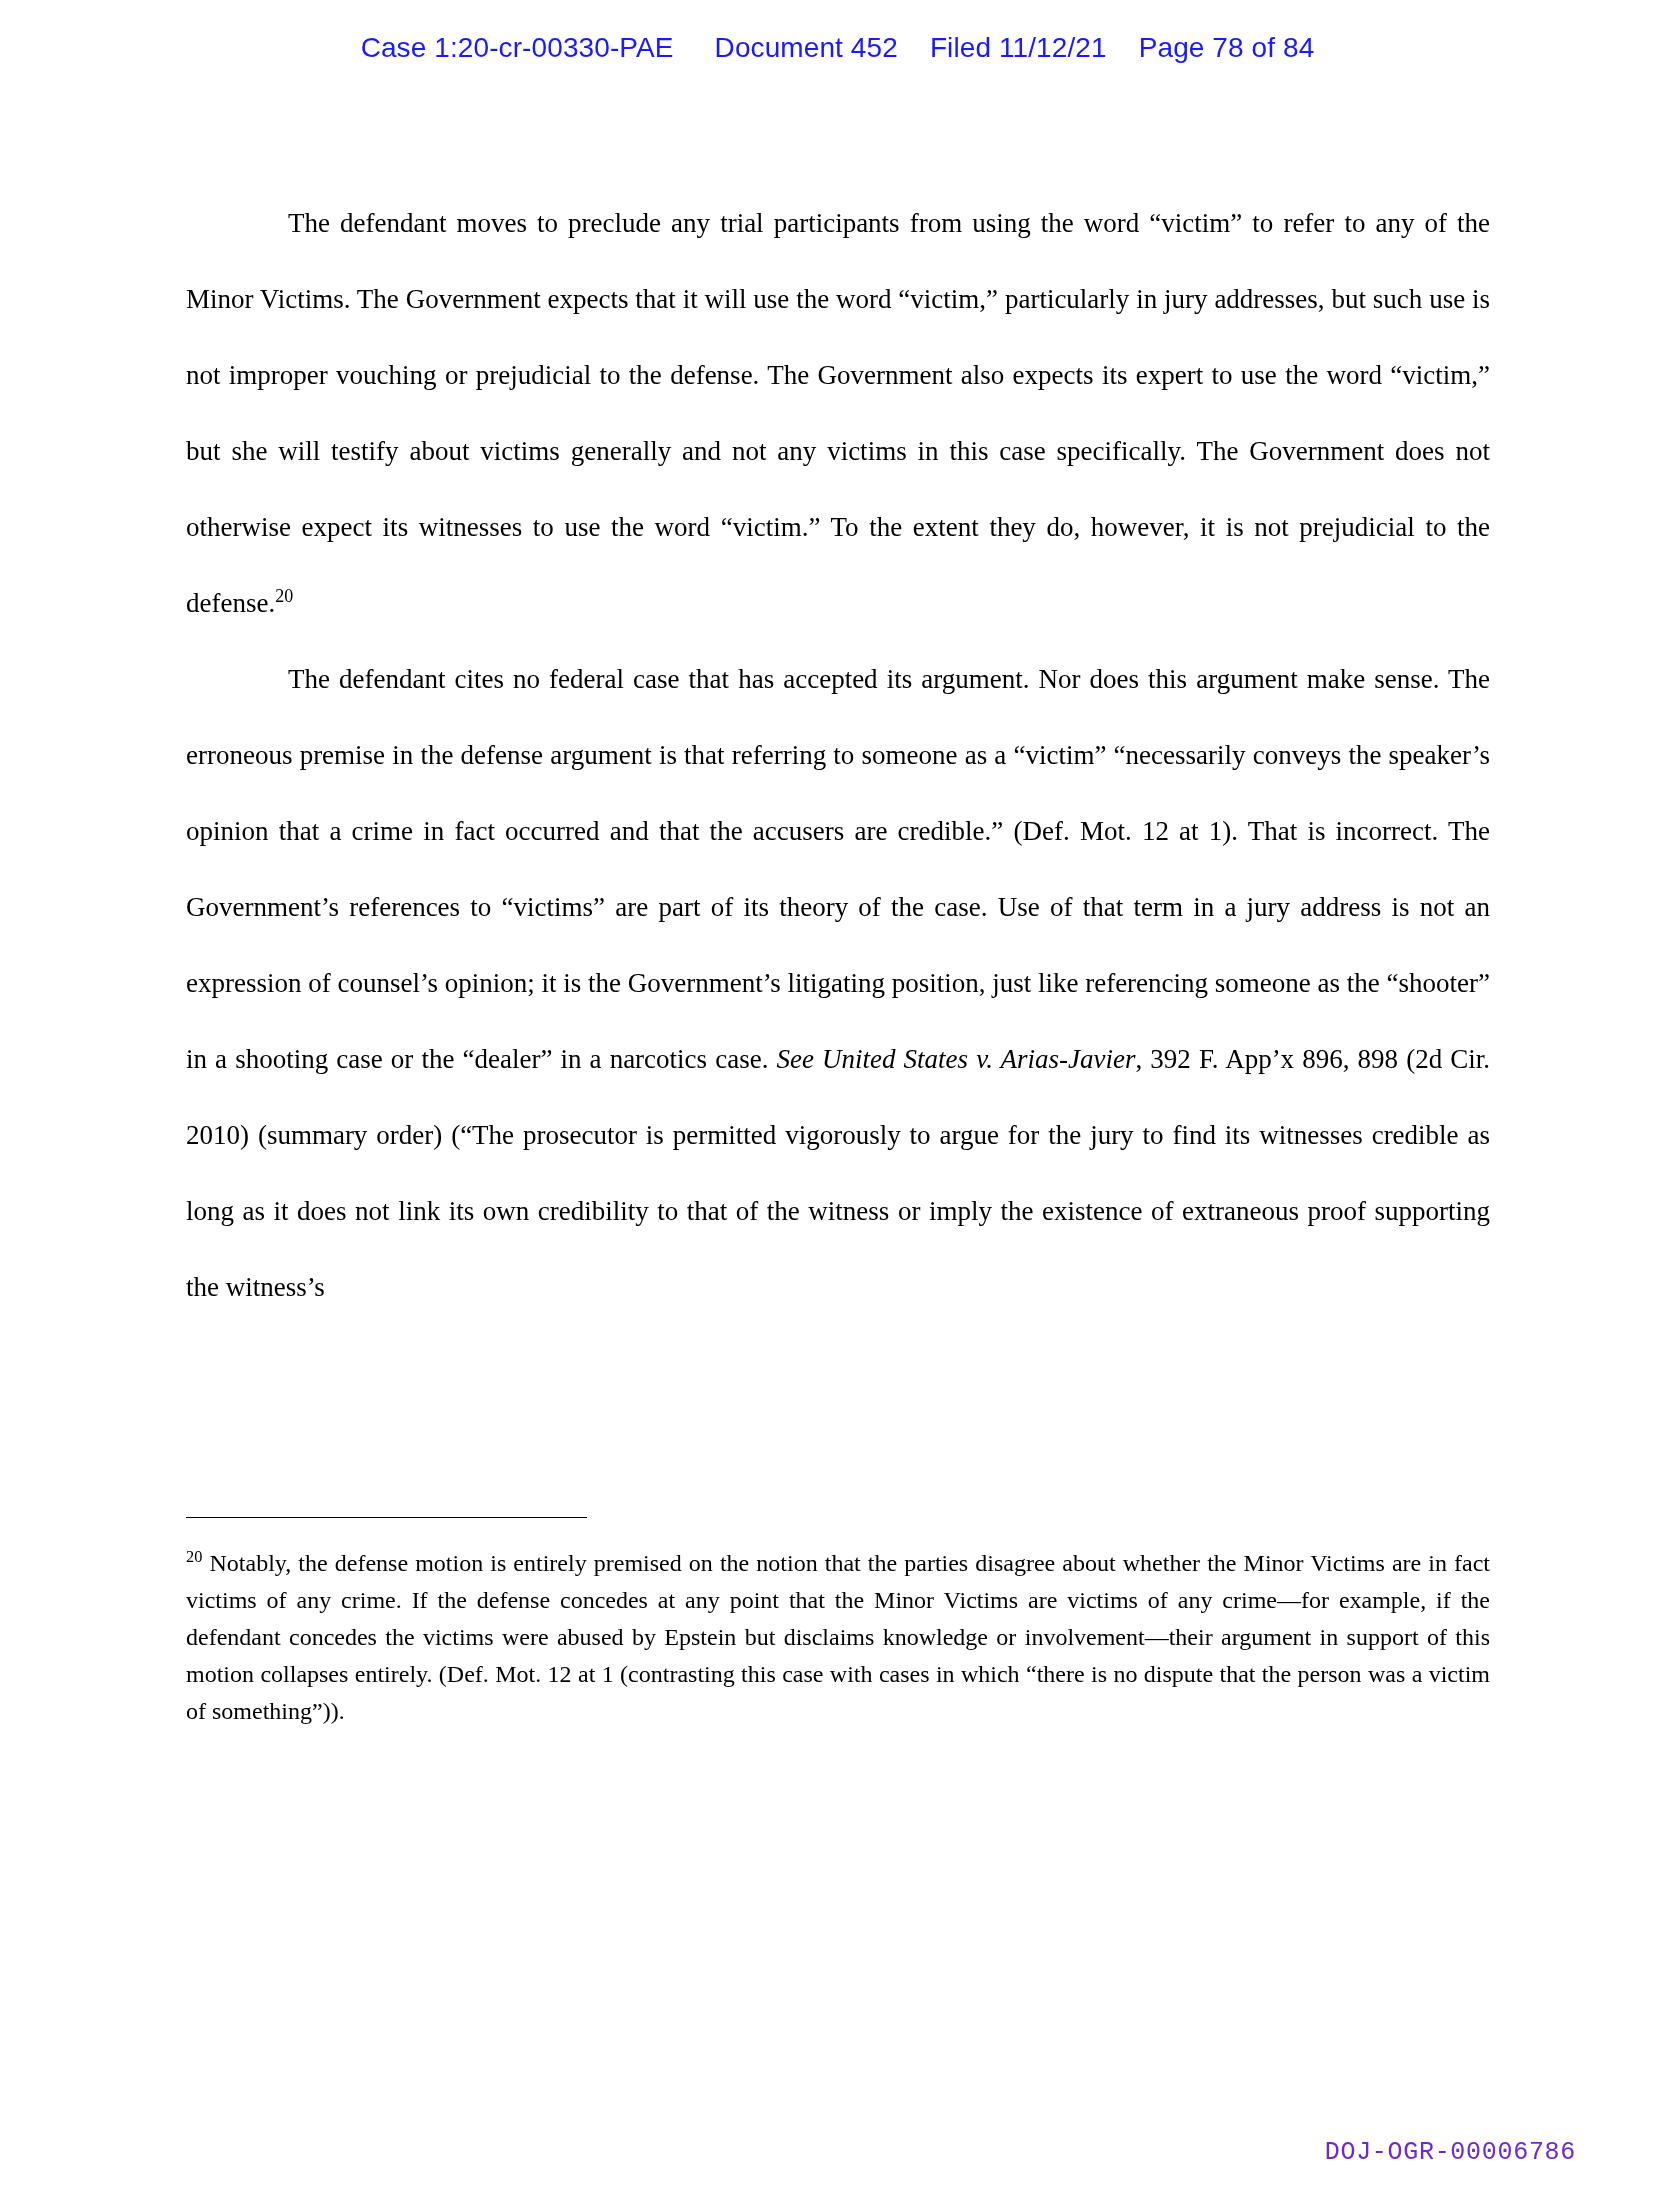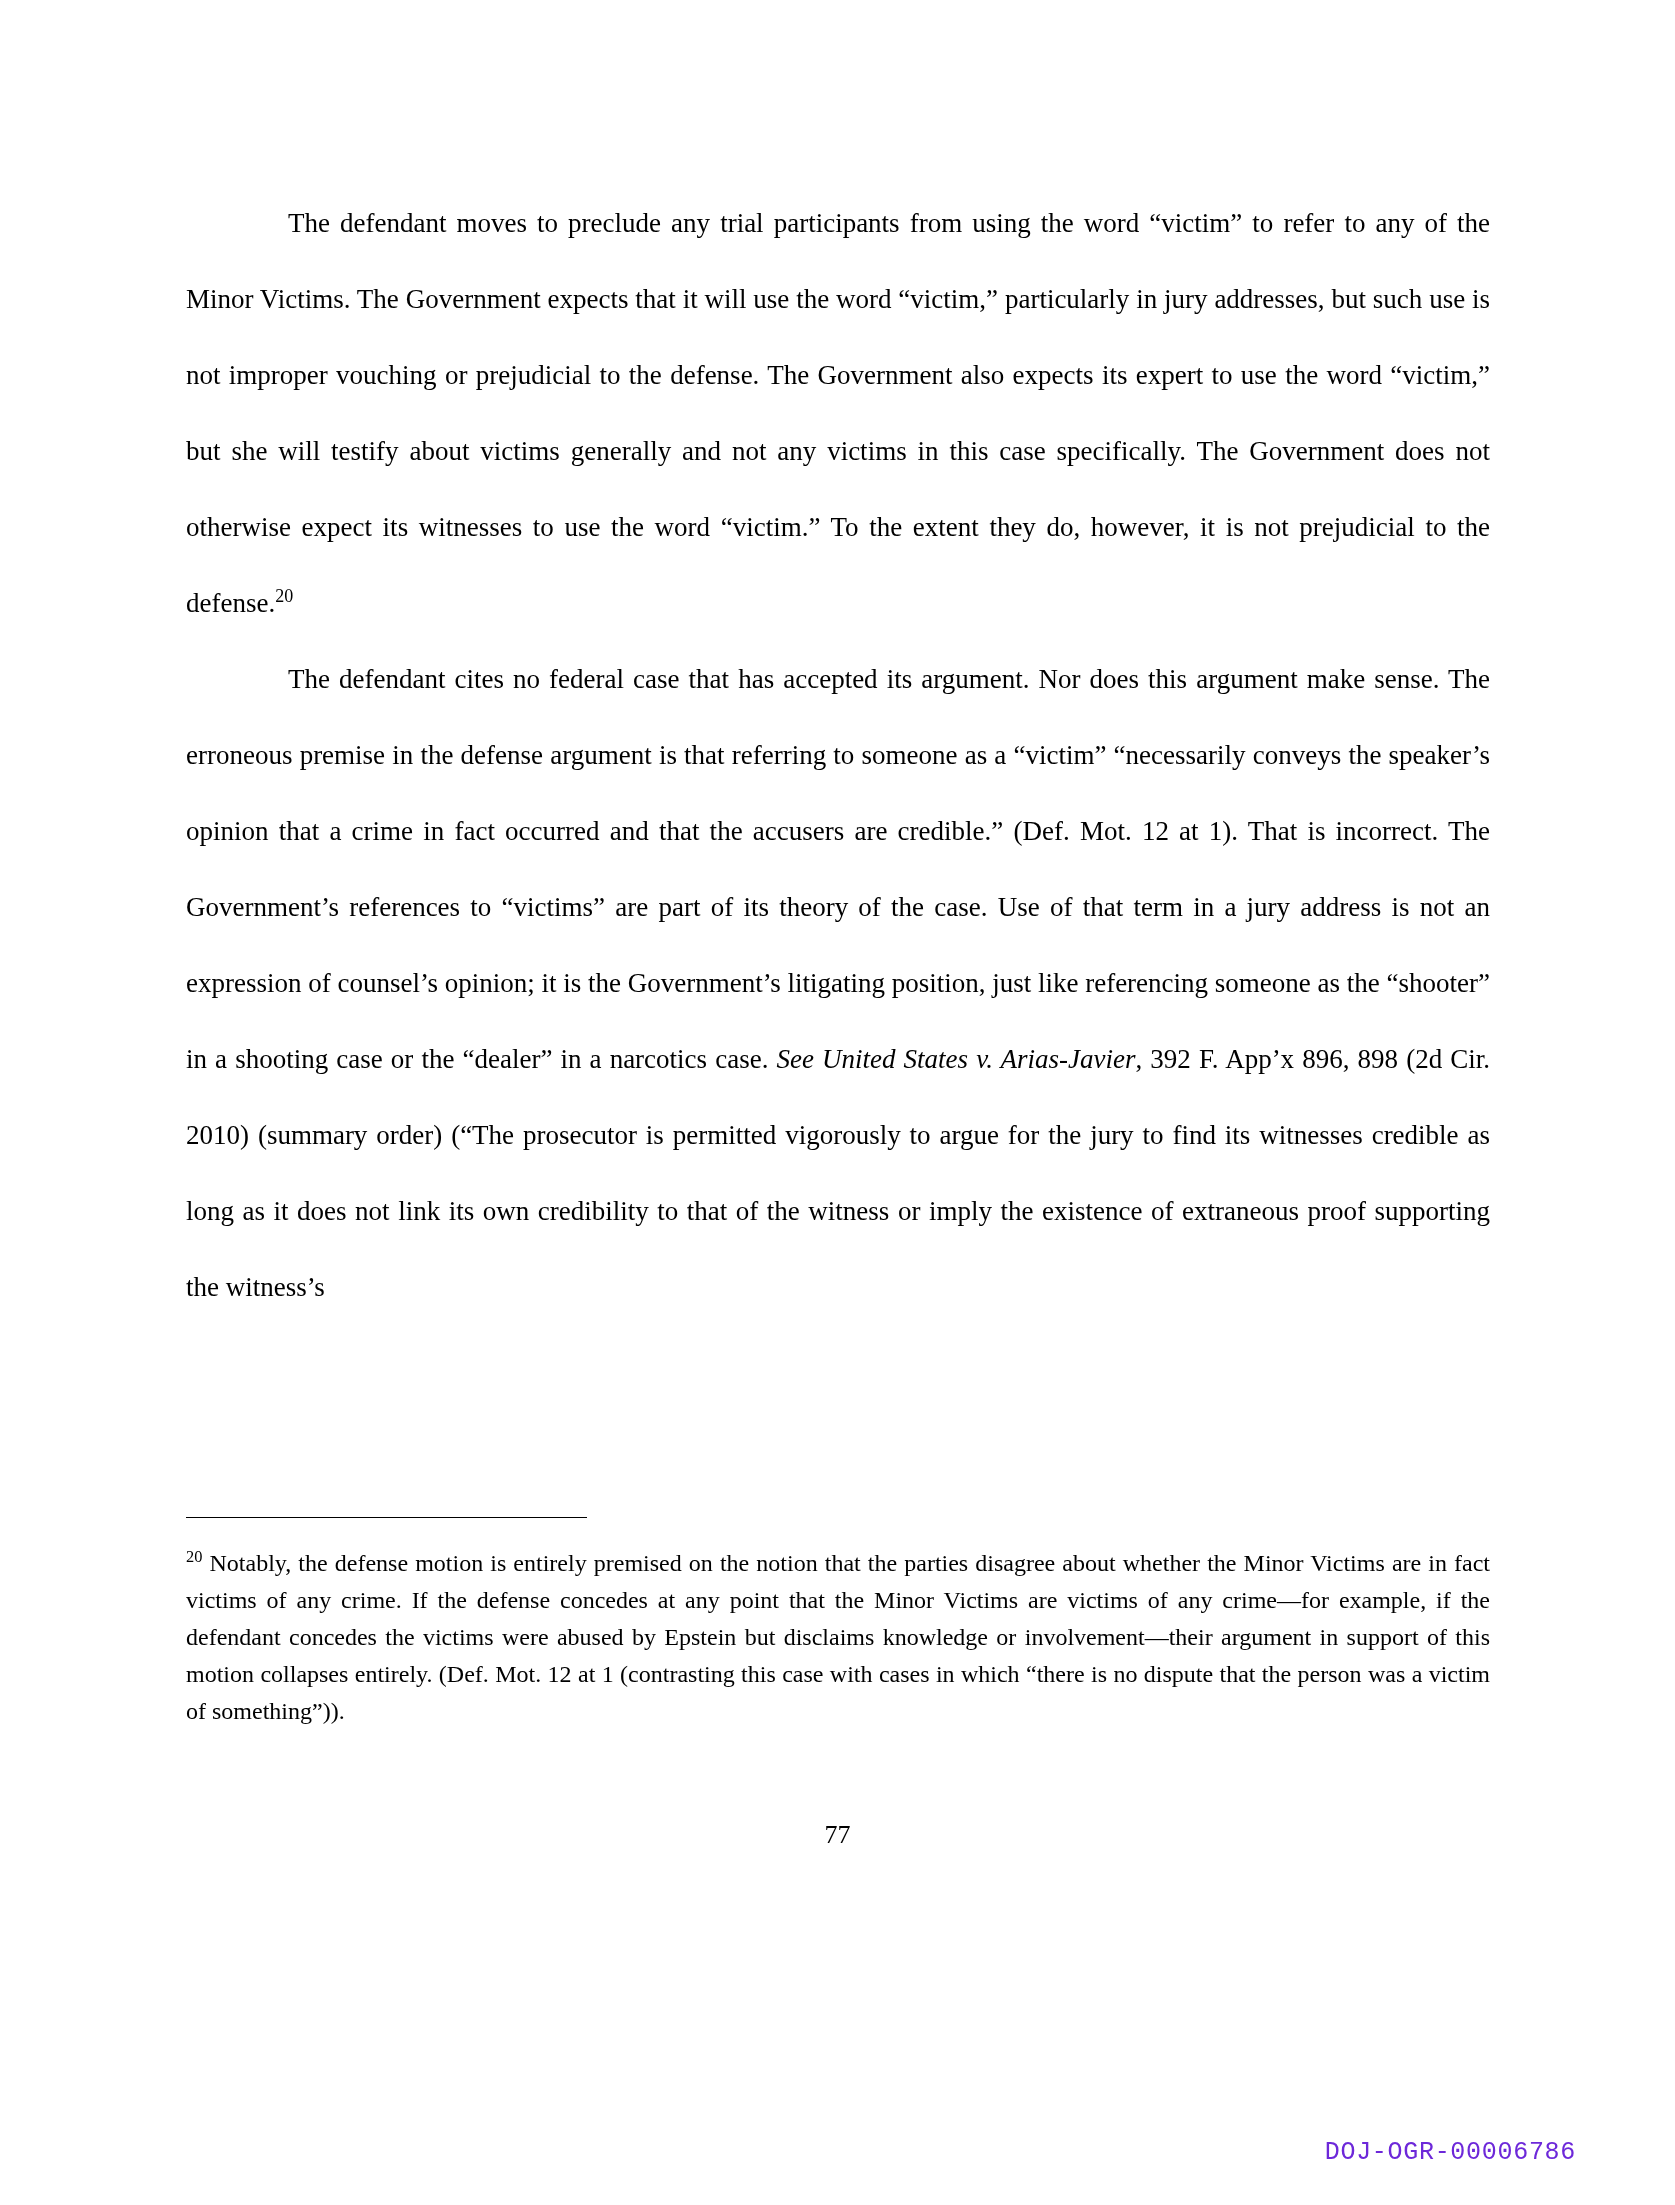--- a/index.html
+++ b/index.html
@@ -111,29 +111,31 @@
     font-size: 25px;
     letter-spacing: 0.7px;
     color: #6d28d9;
   }
 </style>
 </head>
 <body>
 
 <div class="page">
 
+  <div class="ecf-header">
+    <span>Case 1:20-cr-00330-PAE</span><span class="ecf-gap-lg"></span><span>Document 452</span><span class="ecf-gap-md"></span><span>Filed 11/12/21</span><span class="ecf-gap-md"></span><span>Page 78 of 84</span>
+  </div>
 
   <div class="body-area">
     <p class="para"><span>The defendant moves to preclude any trial participants from using the word “victim” to refer to any of the Minor Victims.  The Government expects that it will use the word “victim,” particularly in jury addresses, but such use is not improper vouching or prejudicial to the defense.  The Government also expects its expert to use the word “victim,” but she will testify about victims generally and not any victims in this case specifically.  The Government does not otherwise expect its witnesses to use the word “victim.”  To the extent they do, however, it is not prejudicial to the defense.</span><span class="sup">20</span></p>
 
     <p class="para"><span>The defendant cites no federal case that has accepted its argument.  Nor does this argument make sense.  The erroneous premise in the defense argument is that referring to someone as a “victim” “necessarily conveys the speaker’s opinion that a crime in fact occurred and that the accusers are credible.”  (Def. Mot. 12 at 1).  That is incorrect.  The Government’s references to “victims” are part of its theory of the case.  Use of that term in a jury address is not an expression of counsel’s opinion; it is the Government’s litigating position, just like referencing someone as the “shooter” in a shooting case or the “dealer” in a narcotics case.  </span><span class="ital">See United States v. Arias-Javier</span><span>, 392 F. App’x 896, 898 (2d Cir. 2010) (summary order) (“The prosecutor is permitted vigorously to argue for the jury to find its witnesses credible as long as it does not link its own credibility to that of the witness or imply the existence of extraneous proof supporting the witness’s</span></p>
   </div>
 
   <div class="fn-rule"></div>
 
   <div class="footnote"><span class="fn-mark">20</span><span> Notably, the defense motion is entirely premised on the notion that the parties disagree about whether the Minor Victims are in fact victims of any crime.  If the defense concedes at any point that the Minor Victims are victims of any crime—for example, if the defendant concedes the victims were abused by Epstein but disclaims knowledge or involvement—their argument in support of this motion collapses entirely.  (Def. Mot. 12 at 1 (contrasting this case with cases in which “there is no dispute that the person was a victim of something”)).</span></div>
 
-  <div class="page-number">77</div>
 
   <div class="bates">DOJ-OGR-00006786</div>
 
 </div>
 
 
 </body></html>

